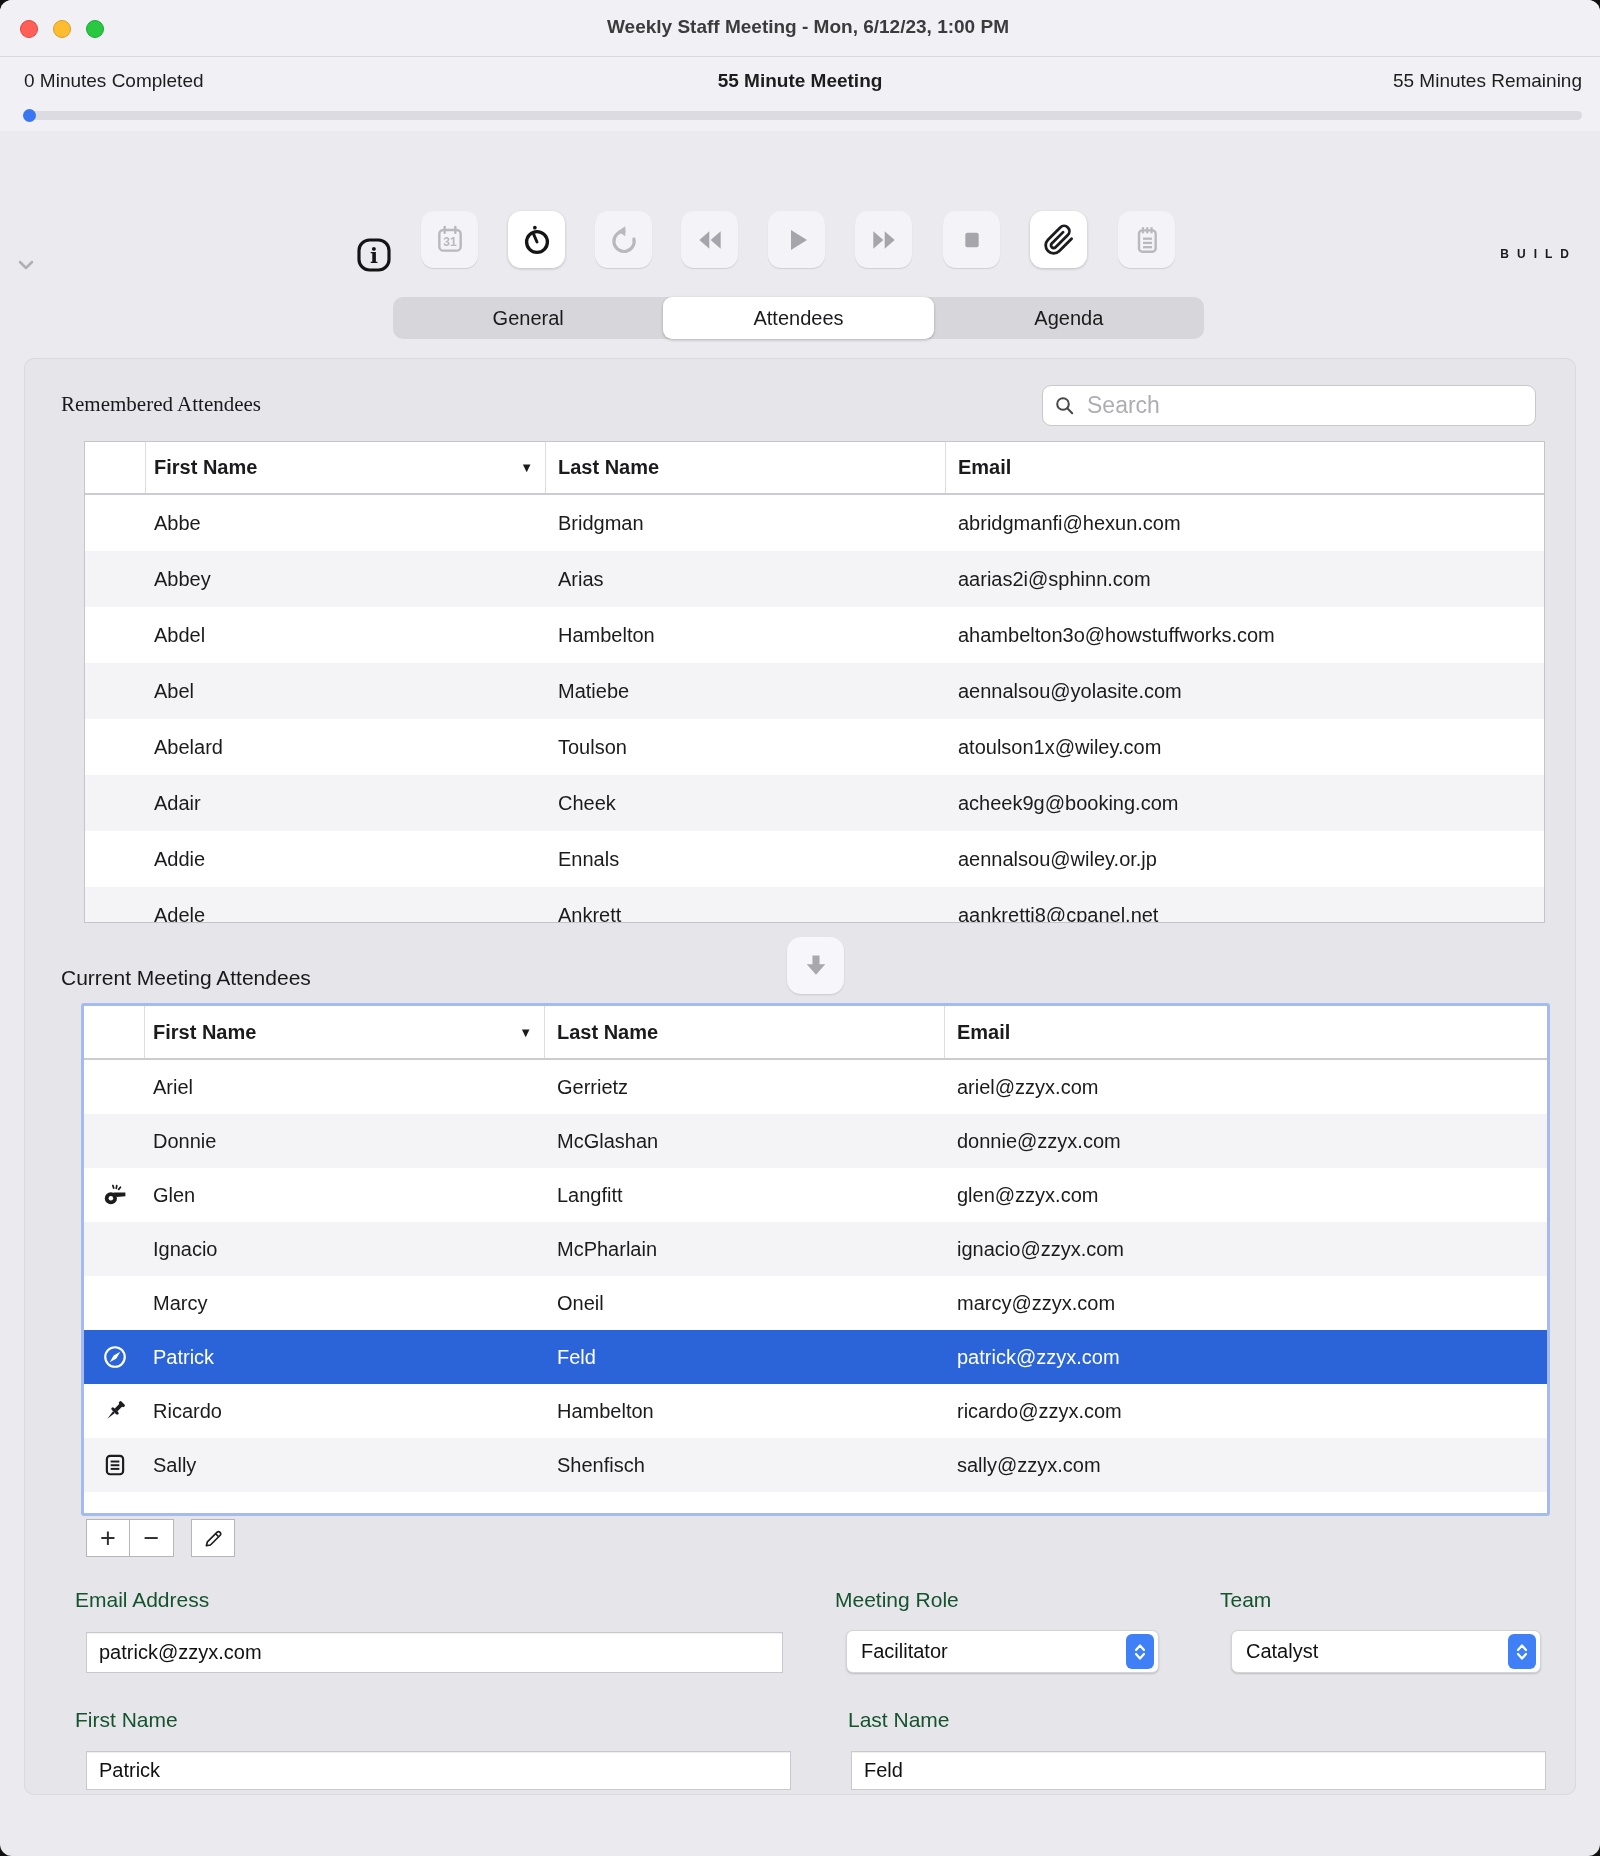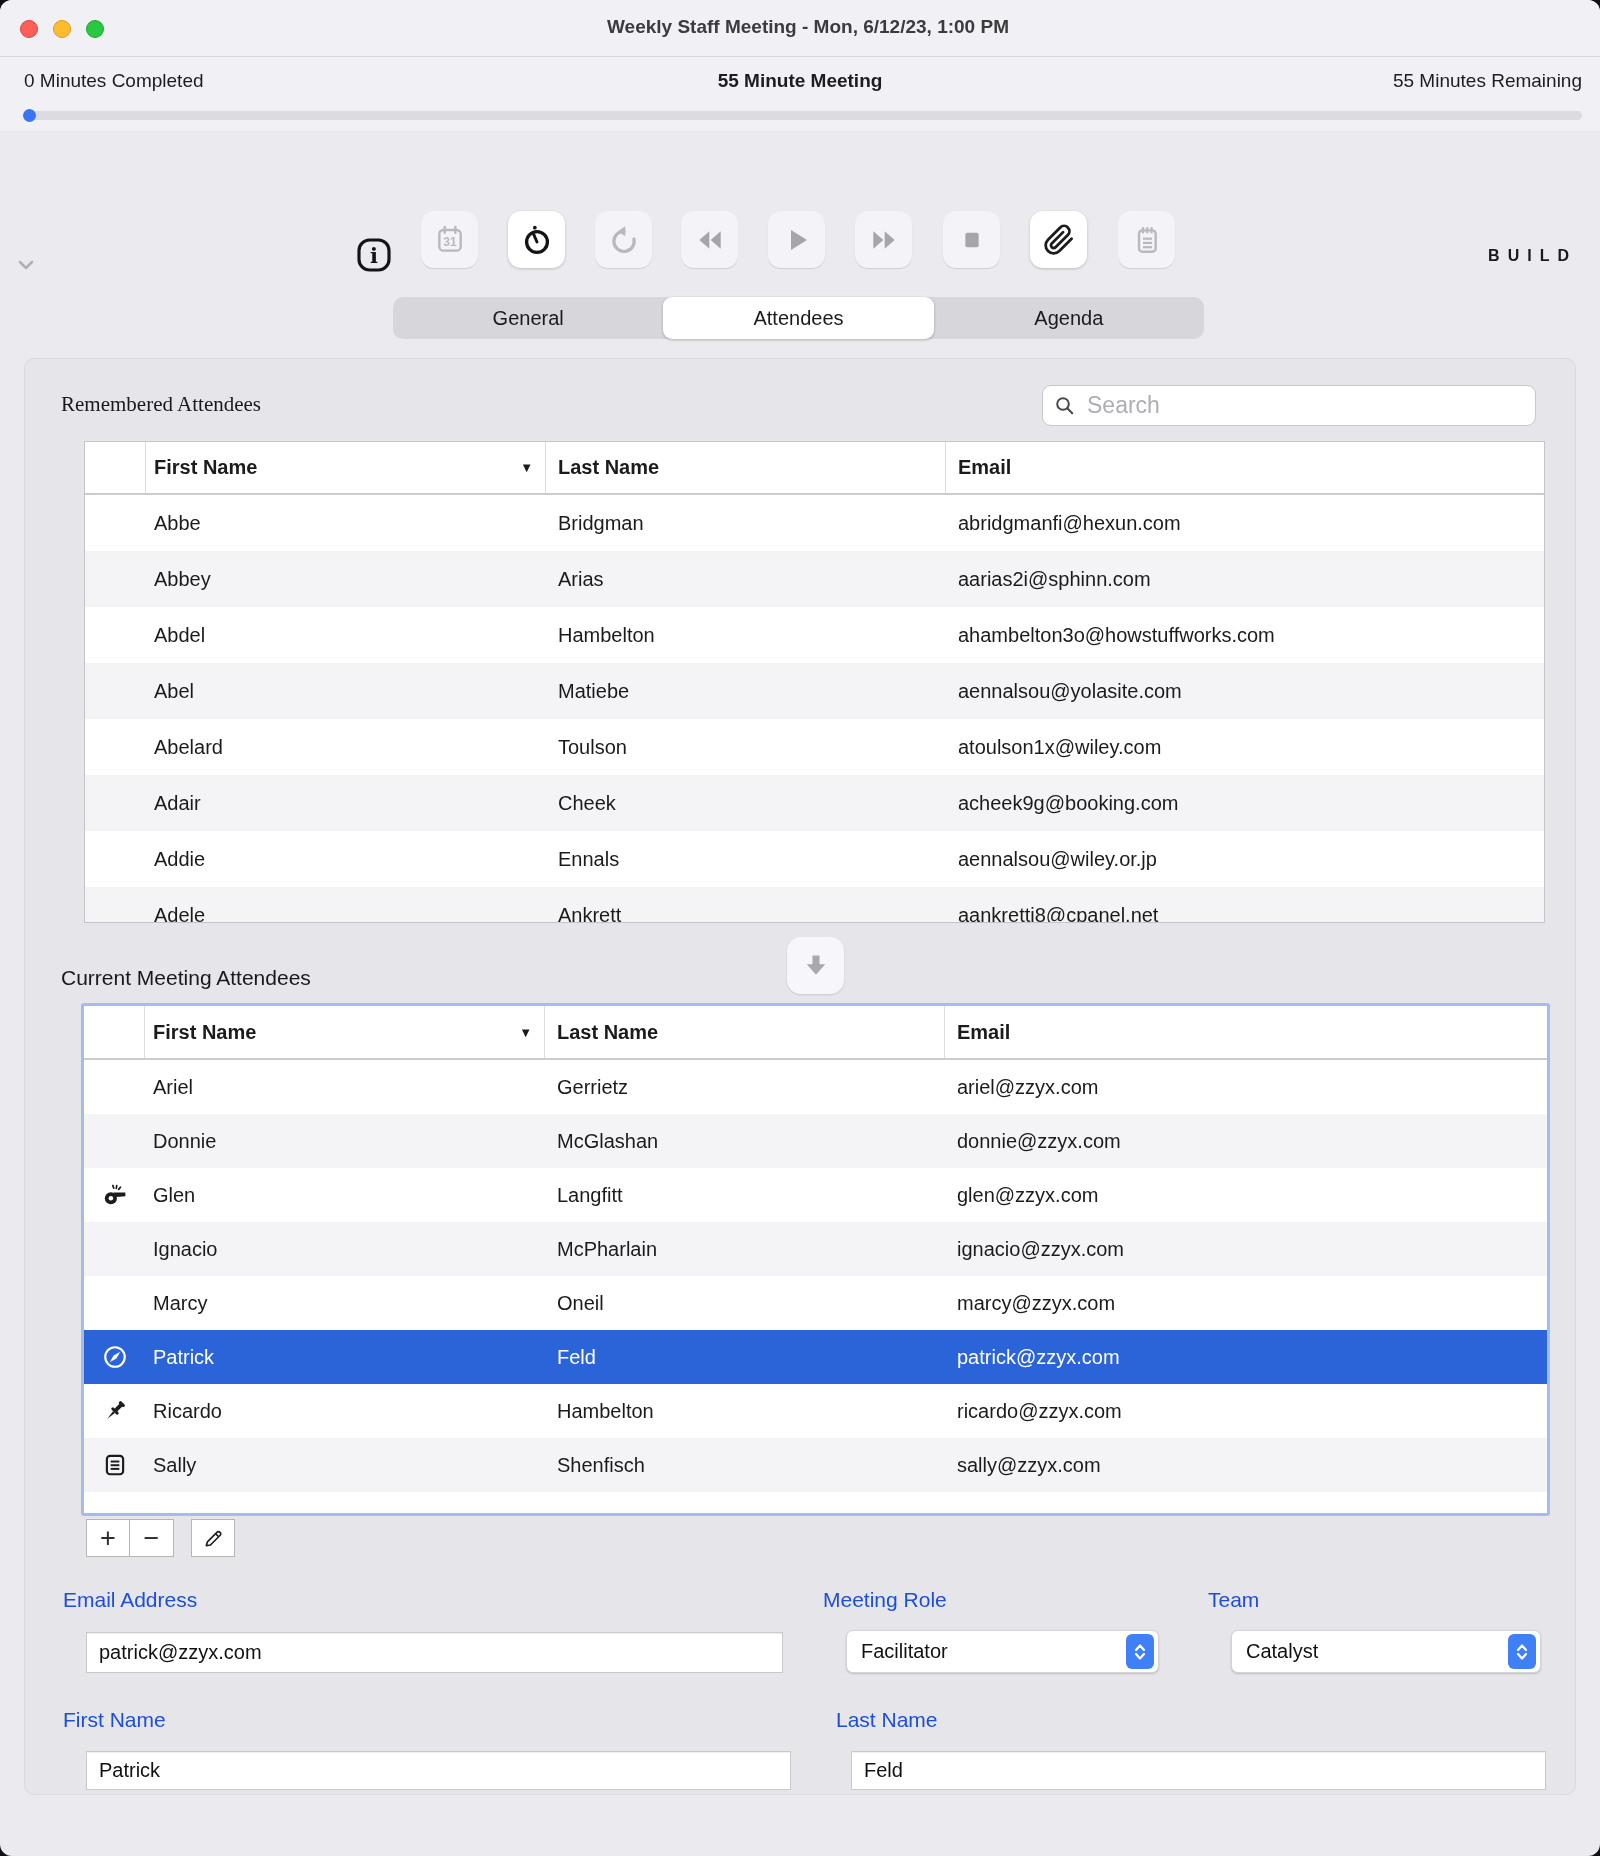--- a/index.html
+++ b/index.html
@@ -23,21 +23,21 @@
   .prog-track{position:absolute;left:24px;top:54px;width:1558px;height:9px;border-radius:5px;background:#dcdbe1;}
   .prog-dot{position:absolute;left:-1px;top:-2px;width:13px;height:13px;border-radius:50%;background:#3a76f2;}
 
   
   .toolbar{position:absolute;left:0;top:131px;width:1600px;height:166px;}
   .disclosure{position:absolute;left:14px;top:122px;width:24px;height:24px;}
   .info-btn{position:absolute;left:356px;top:106px;width:36px;height:36px;}
   .tb-btn{position:absolute;top:80px;width:57px;height:57px;border-radius:13px;background:#f4f3f7;
           box-shadow:0 1px 1px rgba(0,0,0,0.12);display:flex;align-items:center;justify-content:center;}
   .tb-btn.active{background:#ffffff;box-shadow:0 1px 3px rgba(0,0,0,0.20);}
-  .brand{position:absolute;right:23px;top:116px;font-size:16px;font-weight:bold;letter-spacing:8px;color:#1a1a1c;}
+  .brand{position:absolute;right:23px;top:116px;font-size:12px;font-weight:bold;letter-spacing:8px;color:#1a1a1c;}
 
   
   .tabs{position:absolute;left:393px;top:297px;width:811px;height:42px;background:#d7d6db;border-radius:10px;display:flex;}
   .tab{flex:1;display:flex;align-items:center;justify-content:center;font-size:20px;color:#1b1b1d;border-radius:9px;}
   .tab.selected{background:#ffffff;box-shadow:0 1px 3px rgba(0,0,0,0.25);}
 
   
   .card{position:absolute;left:24px;top:358px;width:1552px;height:1437px;background:#e6e5ea;border-radius:10px;border:1px solid rgba(0,0,0,0.05);box-sizing:border-box;}
 
   .section-title{position:absolute;font-size:21px;color:#19191b;}
@@ -73,21 +73,21 @@
   .focus-ring{position:absolute;left:56px;top:644px;width:1469px;height:513px;border:3px solid #a3bbee;border-radius:3px;box-sizing:border-box;background:#fff;}
   .tbl2{position:absolute;left:0;top:0;width:1463px;height:507px;border:none;}
 
   
   .row-actions{position:absolute;left:61px;top:1160px;display:flex;}
   .ra-btn{width:44px;height:38px;background:#fff;border:1px solid #b6b5bb;box-sizing:border-box;display:flex;align-items:center;justify-content:center;font-size:27px;color:#2e2e30;font-weight:400;}
   .ra-btn.minus{border-left:none;}
   .ra-btn.edit{margin-left:17px;}
 
   
-  .fld-label{position:absolute;font-size:21px;color:#1d4ed8;}
+  .fld-label{position:absolute;font-size:21px;color:#14532d;margin-left:12px;}
   .txt-input{position:absolute;height:41px;background:#fff;border:1px solid #c9c8ce;box-sizing:border-box;font-size:20px;color:#111;padding:0 12px;font-family:inherit;outline:none;box-shadow:inset 0 1px 0 rgba(0,0,0,0.06);}
   .dropdown{position:absolute;height:43px;background:#fff;border:1px solid #d4d3d8;border-radius:7px;box-shadow:0 1px 2px rgba(0,0,0,0.18);box-sizing:border-box;display:flex;align-items:center;}
   .dd-value{font-size:20px;color:#111;margin-left:14px;flex:1;}
   .dd-stepper{width:28px;height:35px;border-radius:6px;background:#3f80f7;margin-right:4px;display:flex;align-items:center;justify-content:center;}
 </style>
 </head>
 <body>
 
 <div class="window">
 

